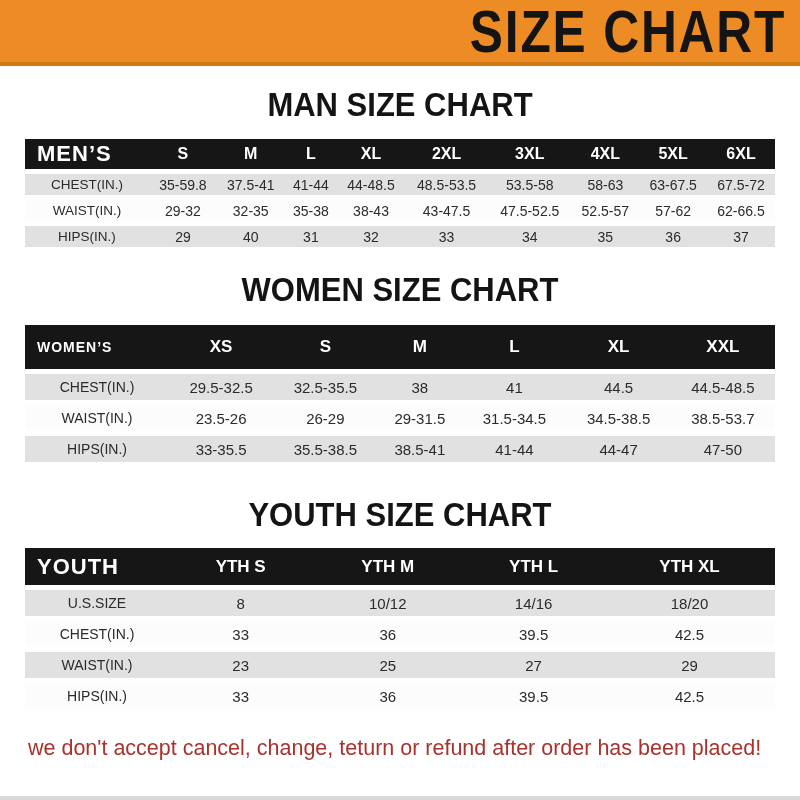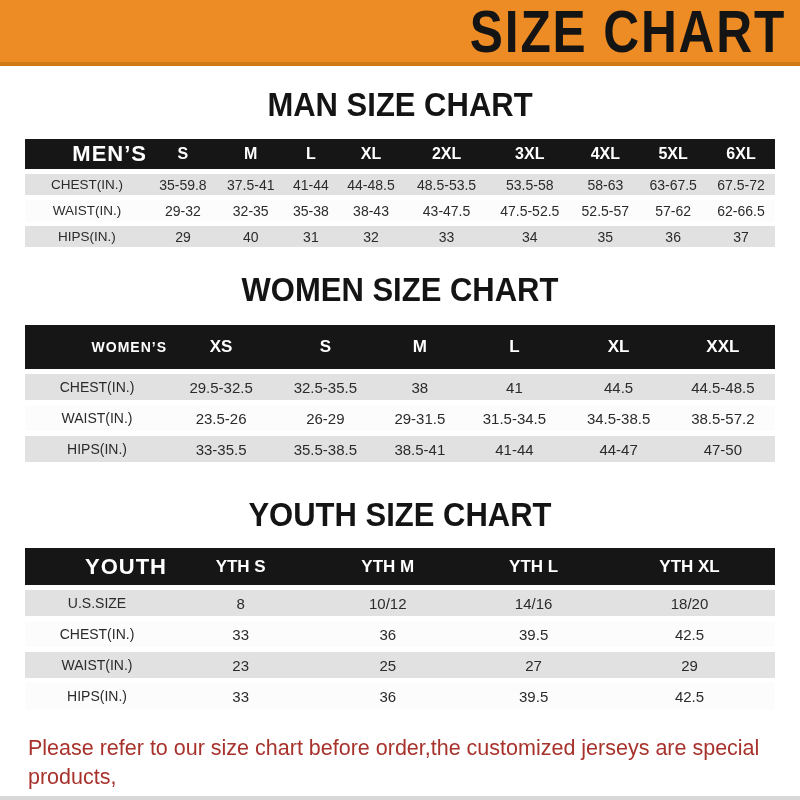--- a/index.html
+++ b/index.html
@@ -57,21 +57,21 @@
   }
   table.size-table thead th {
     background: #161616;
     color: #ffffff;
     font-weight: bold;
     text-align: center;
     border-bottom: 5px solid #ffffff;
     padding: 0 2px;
   }
   table.size-table th.table-label {
-    text-align: right;
+    text-align: left;
     padding-left: 12px;
     letter-spacing: 1px;
     font-weight: 800;
   }
   table.size-table td {
     text-align: center;
     border-bottom: 5px solid #ffffff;
     padding: 0 2px;
   }
   table.size-table td.row-label {
@@ -207,21 +207,21 @@
             <td>44.5</td>
             <td>44.5-48.5</td>
           </tr>
           <tr class="plain">
             <td class="row-label">WAIST(IN.)</td>
             <td>23.5-26</td>
             <td>26-29</td>
             <td>29-31.5</td>
             <td>31.5-34.5</td>
             <td>34.5-38.5</td>
-            <td>38.5-57.2</td>
+            <td>38.5-53.7</td>
           </tr>
           <tr class="shade">
             <td class="row-label">HIPS(IN.)</td>
             <td>33-35.5</td>
             <td>35.5-38.5</td>
             <td>38.5-41</td>
             <td>41-44</td>
             <td>44-47</td>
             <td>47-50</td>
           </tr>
@@ -268,19 +268,18 @@
             <td>33</td>
             <td>36</td>
             <td>39.5</td>
             <td>42.5</td>
           </tr>
         </tbody>
       </table>
   </div>
 
   <div class="footer-note">
-    <div>Please refer to our size chart before order,the customized jerseys are special products,</div>
     <div>we don't accept cancel, change, teturn or refund after order has been placed!</div>
   </div>
 
   <div class="bottom-edge"></div>
 
 </div>
 
 </body></html>

